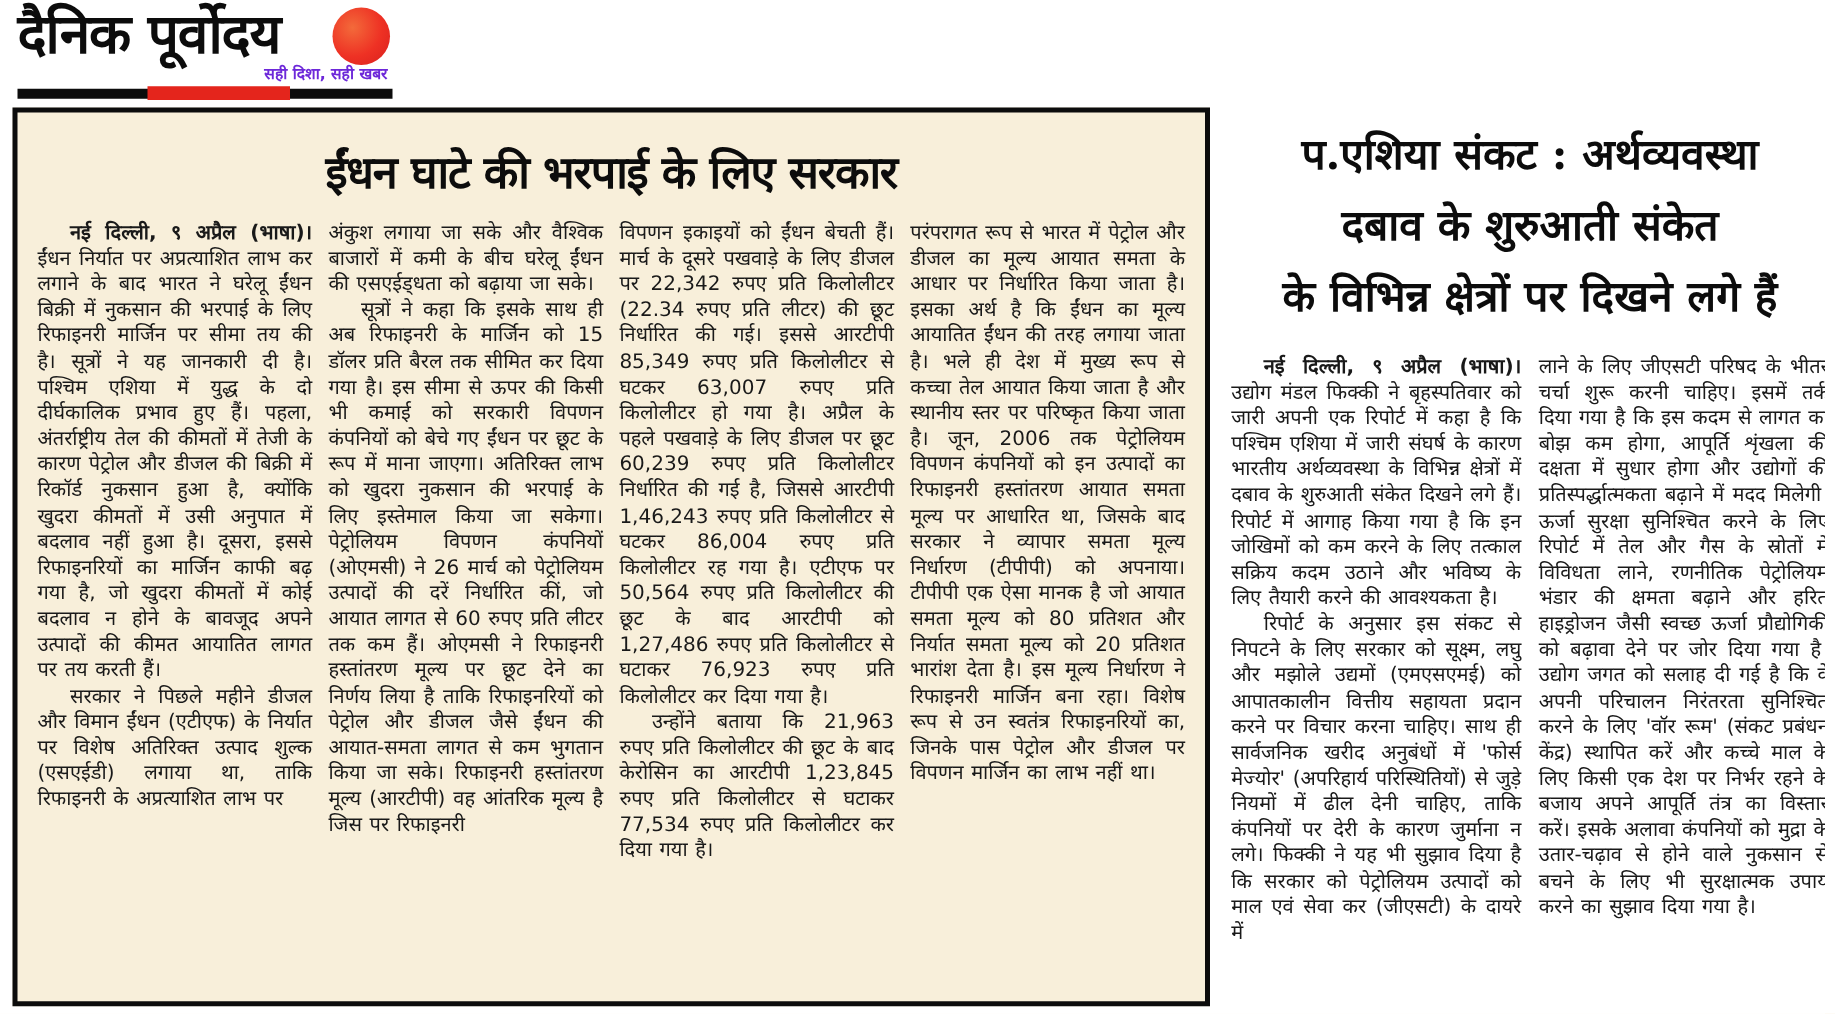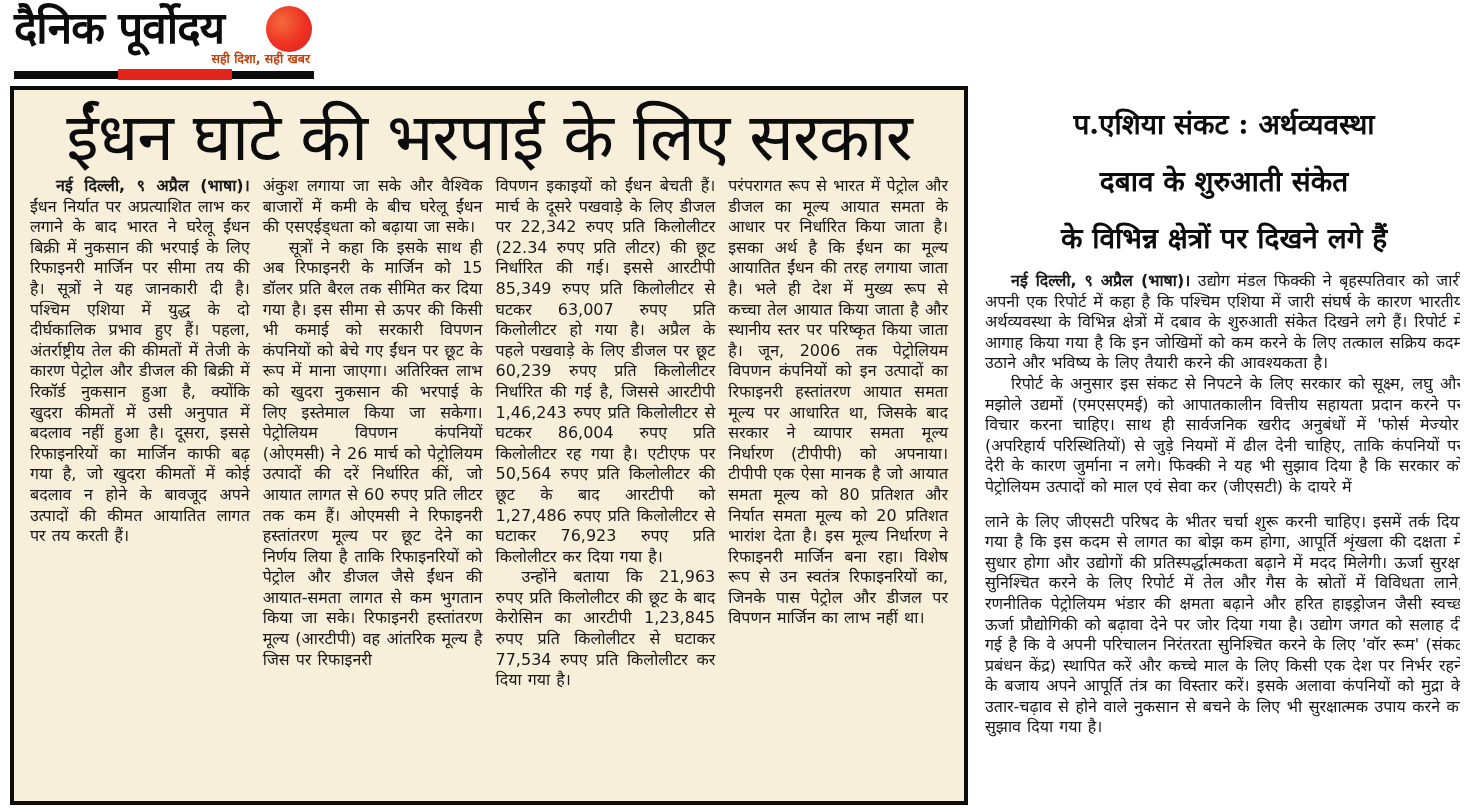--- a/index.html
+++ b/index.html
@@ -21,21 +21,21 @@
   }
   .masthead-title {
     position: relative;
     font-family: "DejaVu Serif", serif;
     font-weight: 700; font-size: 44px; line-height: 52px;
     color: #0c0c0c; letter-spacing: -1px; white-space: nowrap;
   }
   .masthead-tagline {
     position: relative;
     text-align: right;
-    font-size: 12.5px; font-weight: 700; color: #c2410c;
+    font-size: 12.5px; font-weight: 700; color: #6d28d9;
     margin-top: -4px; padding-right: 4px;
   }
   .masthead-rule {
     position: relative;
     margin-top: 4px; height: 8px; background: #0c0c0c;
   }
   .masthead-badge {
     position: absolute; left: 104px; top: -2px;
     width: 114px; height: 11px; background: #e4251c;
   }
@@ -43,22 +43,22 @@
   
   .main-article {
     position: absolute; left: 10px; top: 86px;
     width: 958px; height: 719px;
     background: #f8efda;
     border: 4px solid #0c0c0c;
     padding: 10px 16px 10px 16px;
   }
   .main-headline {
     font-family: "DejaVu Serif", serif;
-    font-weight: 400; color: #0c0c0c;
-    font-size: 66px; line-height: 76px;
+    font-weight: 700; color: #0c0c0c;
+    font-size: 36px; line-height: 76px;
     text-align: center; letter-spacing: -1px;
   }
   .main-body { display: flex; gap: 13px; }
   .col { flex: 1 1 0; }
 
   .para {
     font-size: 16px; line-height: 20.6px;
     text-align: justify; color: #191919;
     word-spacing: 1px;
   }
@@ -67,24 +67,24 @@
 
   
   .side-article {
     position: absolute; left: 985px; top: 96px;
     width: 478px; height: 712px;
     background: #ffffff;
   }
   .side-headline {
     font-family: "DejaVu Serif", serif;
     font-weight: 600; color: #0c0c0c;
-    font-size: 28px; line-height: 57px;
+    font-size: 34px; line-height: 57px;
     text-align: center;
   }
-  .side-body { display: flex; gap: 14px; margin-top: 4px; flex-direction: column; }
+  .side-body { display: flex; gap: 14px; margin-top: 16px; }
 </style>
 </head>
 <body>
 
 <div class="page">
 
   <div class="masthead">
     <div class="masthead-circle"></div>
     <div class="masthead-title">दैनिक पूर्वोदय</div>
     <div class="masthead-tagline">सही दिशा, सही खबर</div>
@@ -93,20 +93,21 @@
     </div>
   </div>
 
   <div class="main-article">
     <div class="main-headline">
       <div>ईंधन घाटे की भरपाई के लिए सरकार</div>
     </div>
     <div class="main-body">
       <div class="col">
         <p class="para indent"><span class="dateline">नई दिल्ली, ९ अप्रैल (भाषा)।</span> <span>ईंधन निर्यात पर अप्रत्याशित लाभ कर लगाने के बाद भारत ने घरेलू ईंधन बिक्री में नुकसान की भरपाई के लिए रिफाइनरी मार्जिन पर सीमा तय की है। सूत्रों ने यह जानकारी दी है। पश्चिम एशिया में युद्ध के दो दीर्घकालिक प्रभाव हुए हैं। पहला, अंतर्राष्ट्रीय तेल की कीमतों में तेजी के कारण पेट्रोल और डीजल की बिक्री में रिकॉर्ड नुकसान हुआ है, क्योंकि खुदरा कीमतों में उसी अनुपात में बदलाव नहीं हुआ है। दूसरा, इससे रिफाइनरियों का मार्जिन काफी बढ़ गया है, जो खुदरा कीमतों में कोई बदलाव न होने के बावजूद अपने उत्पादों की कीमत आयातित लागत पर तय करती हैं।</span></p>
+        <p class="para indent">सरकार ने पिछले महीने डीजल और विमान ईंधन (एटीएफ) के निर्यात पर विशेष अतिरिक्त उत्पाद शुल्क (एसएईडी) लगाया था, ताकि रिफाइनरी के अप्रत्याशित लाभ पर</p>
       </div>
       <div class="col">
         <p class="para">अंकुश लगाया जा सके और वैश्विक बाजारों में कमी के बीच घरेलू ईंधन की एसएईड्धता को बढ़ाया जा सके।</p>
         <p class="para indent">सूत्रों ने कहा कि इसके साथ ही अब रिफाइनरी के मार्जिन को 15 डॉलर प्रति बैरल तक सीमित कर दिया गया है। इस सीमा से ऊपर की किसी भी कमाई को सरकारी विपणन कंपनियों को बेचे गए ईंधन पर छूट के रूप में माना जाएगा। अतिरिक्त लाभ को खुदरा नुकसान की भरपाई के लिए इस्तेमाल किया जा सकेगा। पेट्रोलियम विपणन कंपनियों (ओएमसी) ने 26 मार्च को पेट्रोलियम उत्पादों की दरें निर्धारित कीं, जो आयात लागत से 60 रुपए प्रति लीटर तक कम हैं। ओएमसी ने रिफाइनरी हस्तांतरण मूल्य पर छूट देने का निर्णय लिया है ताकि रिफाइनरियों को पेट्रोल और डीजल जैसे ईंधन की आयात-समता लागत से कम भुगतान किया जा सके। रिफाइनरी हस्तांतरण मूल्य (आरटीपी) वह आंतरिक मूल्य है जिस पर रिफाइनरी</p>
       </div>
       <div class="col">
         <p class="para">विपणन इकाइयों को ईंधन बेचती हैं। मार्च के दूसरे पखवाड़े के लिए डीजल पर 22,342 रुपए प्रति किलोलीटर (22.34 रुपए प्रति लीटर) की छूट निर्धारित की गई। इससे आरटीपी 85,349 रुपए प्रति किलोलीटर से घटकर 63,007 रुपए प्रति किलोलीटर हो गया है। अप्रैल के पहले पखवाड़े के लिए डीजल पर छूट 60,239 रुपए प्रति किलोलीटर निर्धारित की गई है, जिससे आरटीपी 1,46,243 रुपए प्रति किलोलीटर से घटकर 86,004 रुपए प्रति किलोलीटर रह गया है। एटीएफ पर 50,564 रुपए प्रति किलोलीटर की छूट के बाद आरटीपी को 1,27,486 रुपए प्रति किलोलीटर से घटाकर 76,923 रुपए प्रति किलोलीटर कर दिया गया है।</p>
         <p class="para indent">उन्होंने बताया कि 21,963 रुपए प्रति किलोलीटर की छूट के बाद केरोसिन का आरटीपी 1,23,845 रुपए प्रति किलोलीटर से घटाकर 77,534 रुपए प्रति किलोलीटर कर दिया गया है।</p>
       </div>
       <div class="col">

